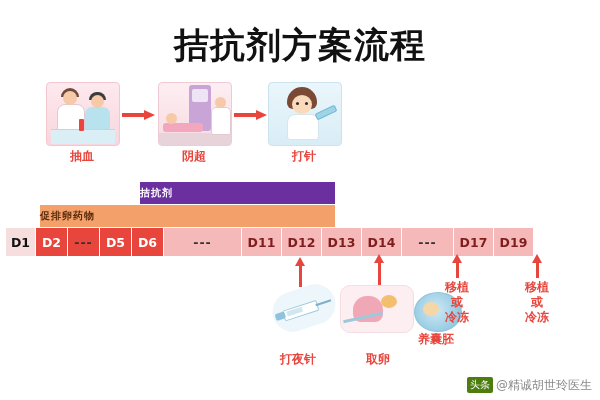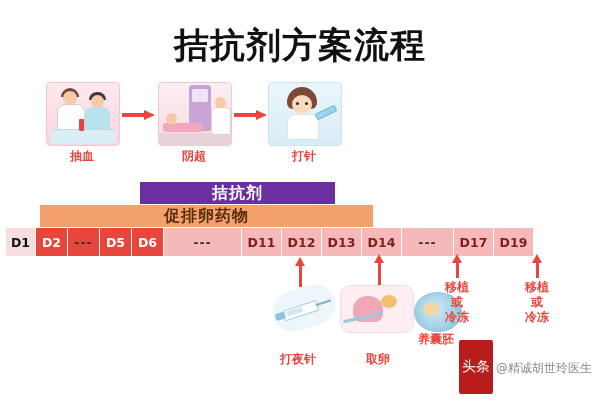--- a/index.html
+++ b/index.html
@@ -117,37 +117,37 @@
   .arrow .shaft { position:absolute; left:0; top:3px; width:24px; height:4px; background:#e8453c; }
   .arrow .head { position:absolute; left:22px; top:0; width:0; height:0; border-top:5px solid transparent; border-bottom:5px solid transparent; border-left:11px solid #e8453c; }
   .arrow.a1 { left: 94px; }
   .arrow.a2 { left: 206px; }
 
   
   .bar {
     position: absolute;
     display: flex;
     align-items: center;
-    justify-content: center;
+    justify-content: flex-start;
     color: #ffffff;
-    font-size: 16px;
+    font-size: 10px;
     font-weight: bold;
     letter-spacing: 1px;
   }
   .bar-antagonist {
     left: 140px;
     top: 182px;
     width: 195px;
     height: 22px;
     background: #6b2fa0;
   }
   .bar-promote {
     left: 40px;
     top: 205px;
-    width: 333px;
+    width: 295px;
     height: 22px;
     background: #f4a06b;
     color: #5a2d0c;
   }
 
   
   .timeline {
     position: absolute;
     left: 6px;
     top: 228px;
@@ -248,24 +248,24 @@
   
   .watermark {
     position: absolute;
     right: 8px;
     bottom: 6px;
     font-size: 12px;
     color: #8a8a8a;
   }
   .watermark .tt {
     display: inline-block;
-    background: #b91c1c;
+    background: #4d7c0f;
     color: #ffffff;
-    font-size: 14px;
-    padding: 18px 3px;
+    font-size: 10px;
+    padding: 1px 3px;
     border-radius: 2px;
     margin-right: 3px;
     vertical-align: 1px;
   }
 </style>
 </head>
 <body>
 
 <div id="page">
 

